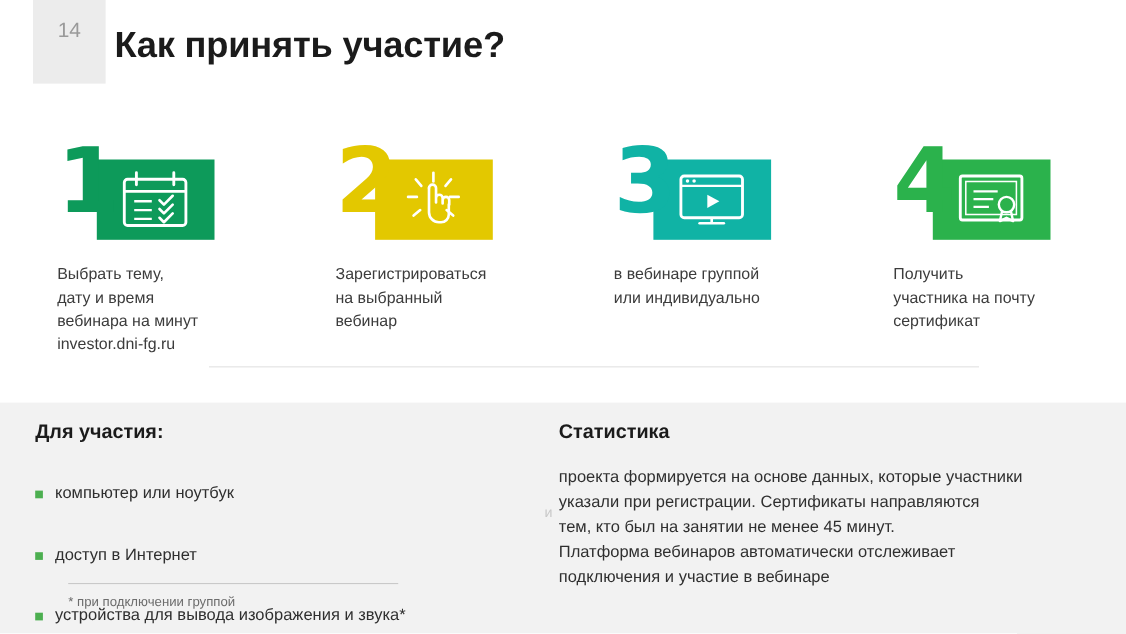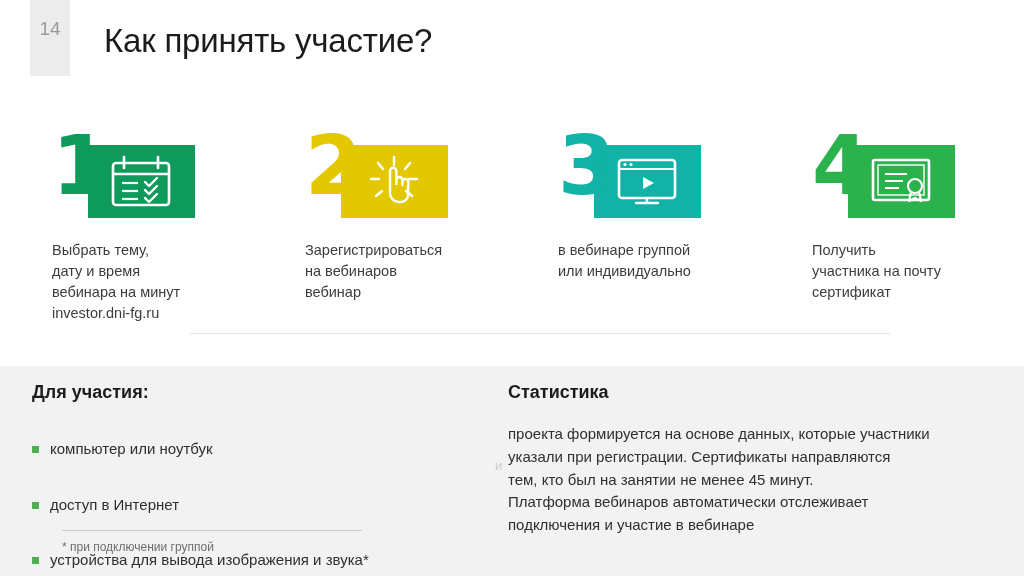--- a/index.html
+++ b/index.html
@@ -6,29 +6,29 @@
   html, body {
     width: 1024px; height: 576px;
     background: #ffffff;
     font-family: "Liberation Sans", sans-serif;
     overflow: hidden;
   }
   .slide { position: relative; width: 1024px; height: 576px; background: #fff; }
 
   
   .page-num-box {
-    position: absolute; left: 30px; top: 0; width: 40px; height: 76px;
+    position: absolute; left: 30px; top: 0; width: 66px; height: 76px;
     background: #ececec; display: flex; align-items: flex-start; justify-content: center;
   }
   .page-num {
     font-size: 19px; color: #9a9a9a; margin-top: 18px; font-weight: 400;
   }
   .slide-title {
     position: absolute; left: 104px; top: 22px;
-    font-size: 33px; font-weight: normal; color: #1b1b1b; letter-spacing: -0.2px;
+    font-size: 33px; font-weight: bold; color: #1b1b1b; letter-spacing: -0.2px;
   }
 
   
   .steps { position: absolute; left: 0; top: 145px; width: 1024px; height: 175px; }
   .connector {
     position: absolute; top: 188px; left: 190px; width: 700px; height: 1px;
     background: #e2e2e2;
   }
   .step {
     position: absolute; top: 0; width: 200px;
@@ -149,21 +149,21 @@
               <line x1="15" y1="41" x2="21" y2="36"></line>
               <line x1="51" y1="41" x2="45" y2="36"></line>
             </g>
             <path d="M29 16 v14 M29 30 v8 a9 9 0 0 0 9 9 h2 a7 7 0 0 0 7 -7 v-9" fill="none" stroke="#fff" stroke-width="2.4" stroke-linecap="round"></path>
             <path d="M29 16 a3.2 3.2 0 0 1 6.4 0 v13 M35.4 29 v-4 a3 3 0 0 1 6 0 v5 M41.4 30 v-3 a3 3 0 0 1 6 0 v4" fill="none" stroke="#fff" stroke-width="2.4" stroke-linecap="round"></path>
           </svg>
         </span>
       </div>
       <div class="step-text">
         <span class="line">Зарегистрироваться</span>
-        <span class="line">на вебинаров</span>
+        <span class="line">на выбранный</span>
         <span class="line">вебинар</span>
       </div>
     </div>
 
     <div class="step step-3">
       <div class="badge">
         <div class="block" style="background:#10b3a5;"></div>
         <span class="numeral" style="color:#10b3a5;">3</span>
         <span class="icon">
           <svg viewBox="0 0 66 54" width="66" height="54">

